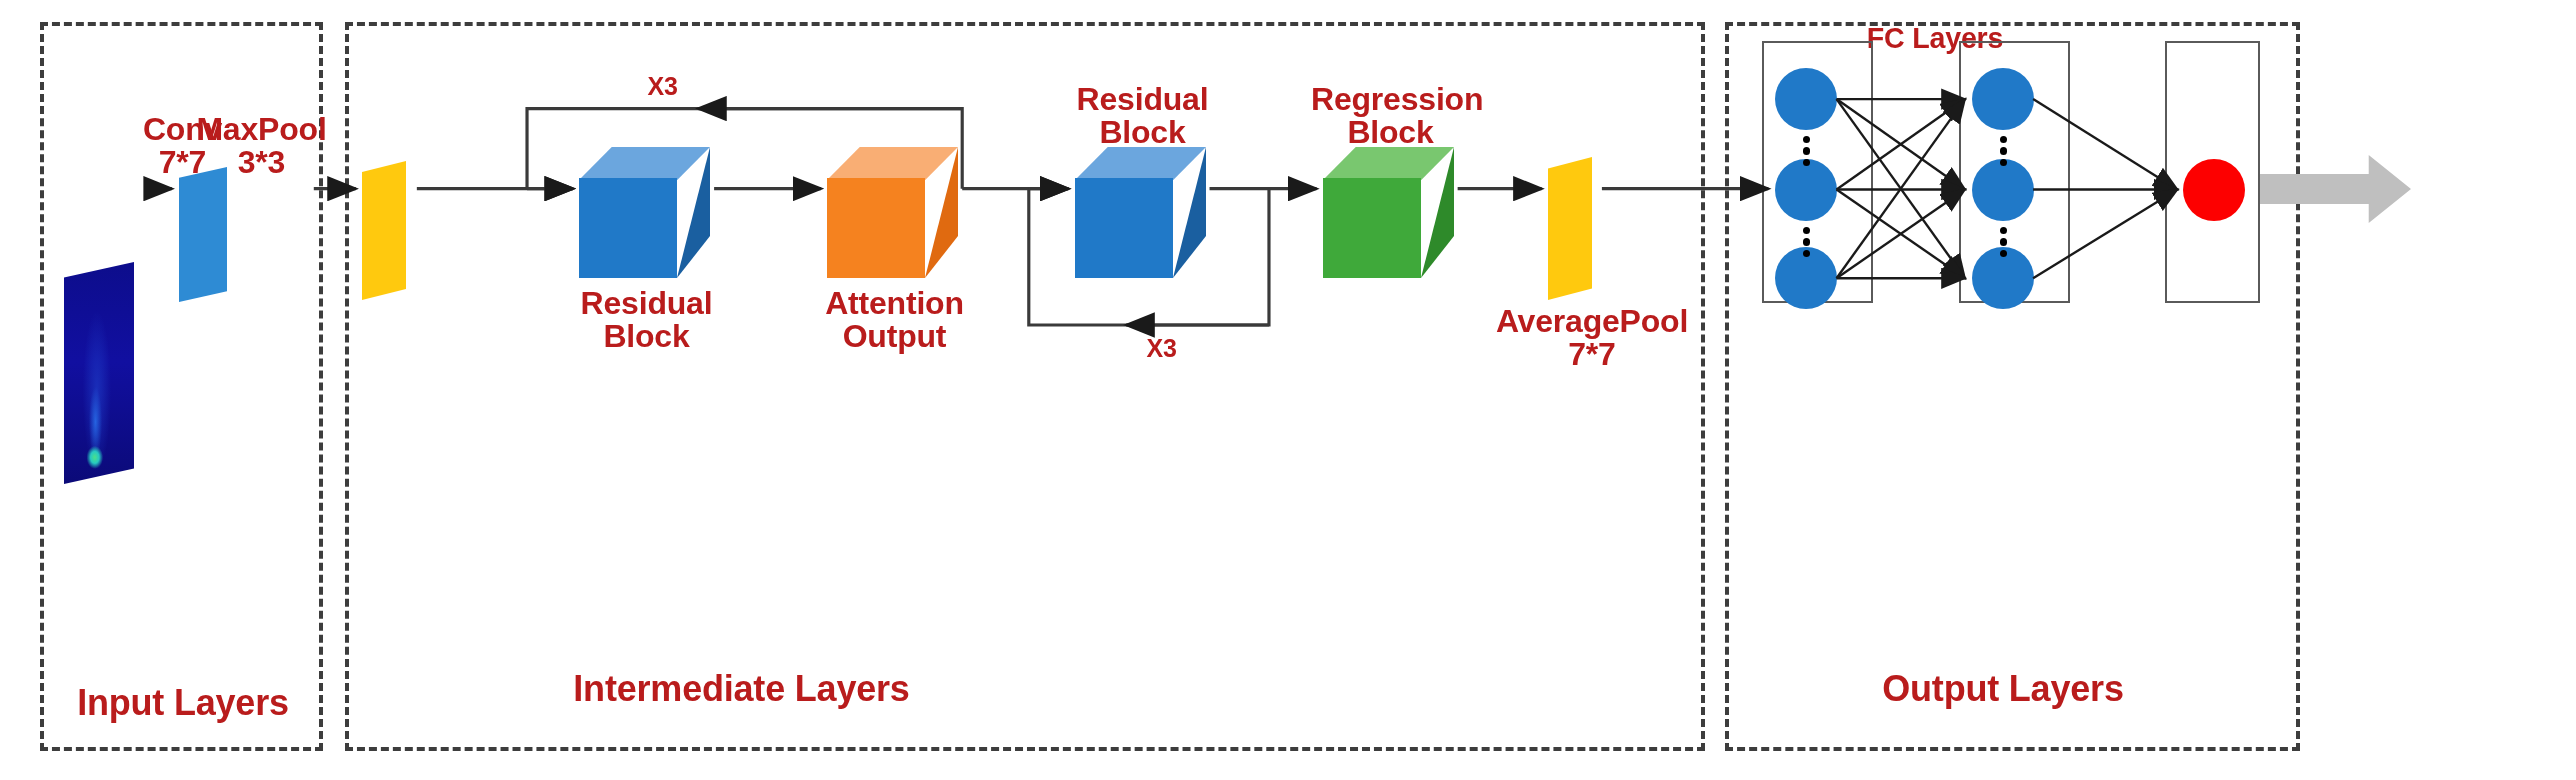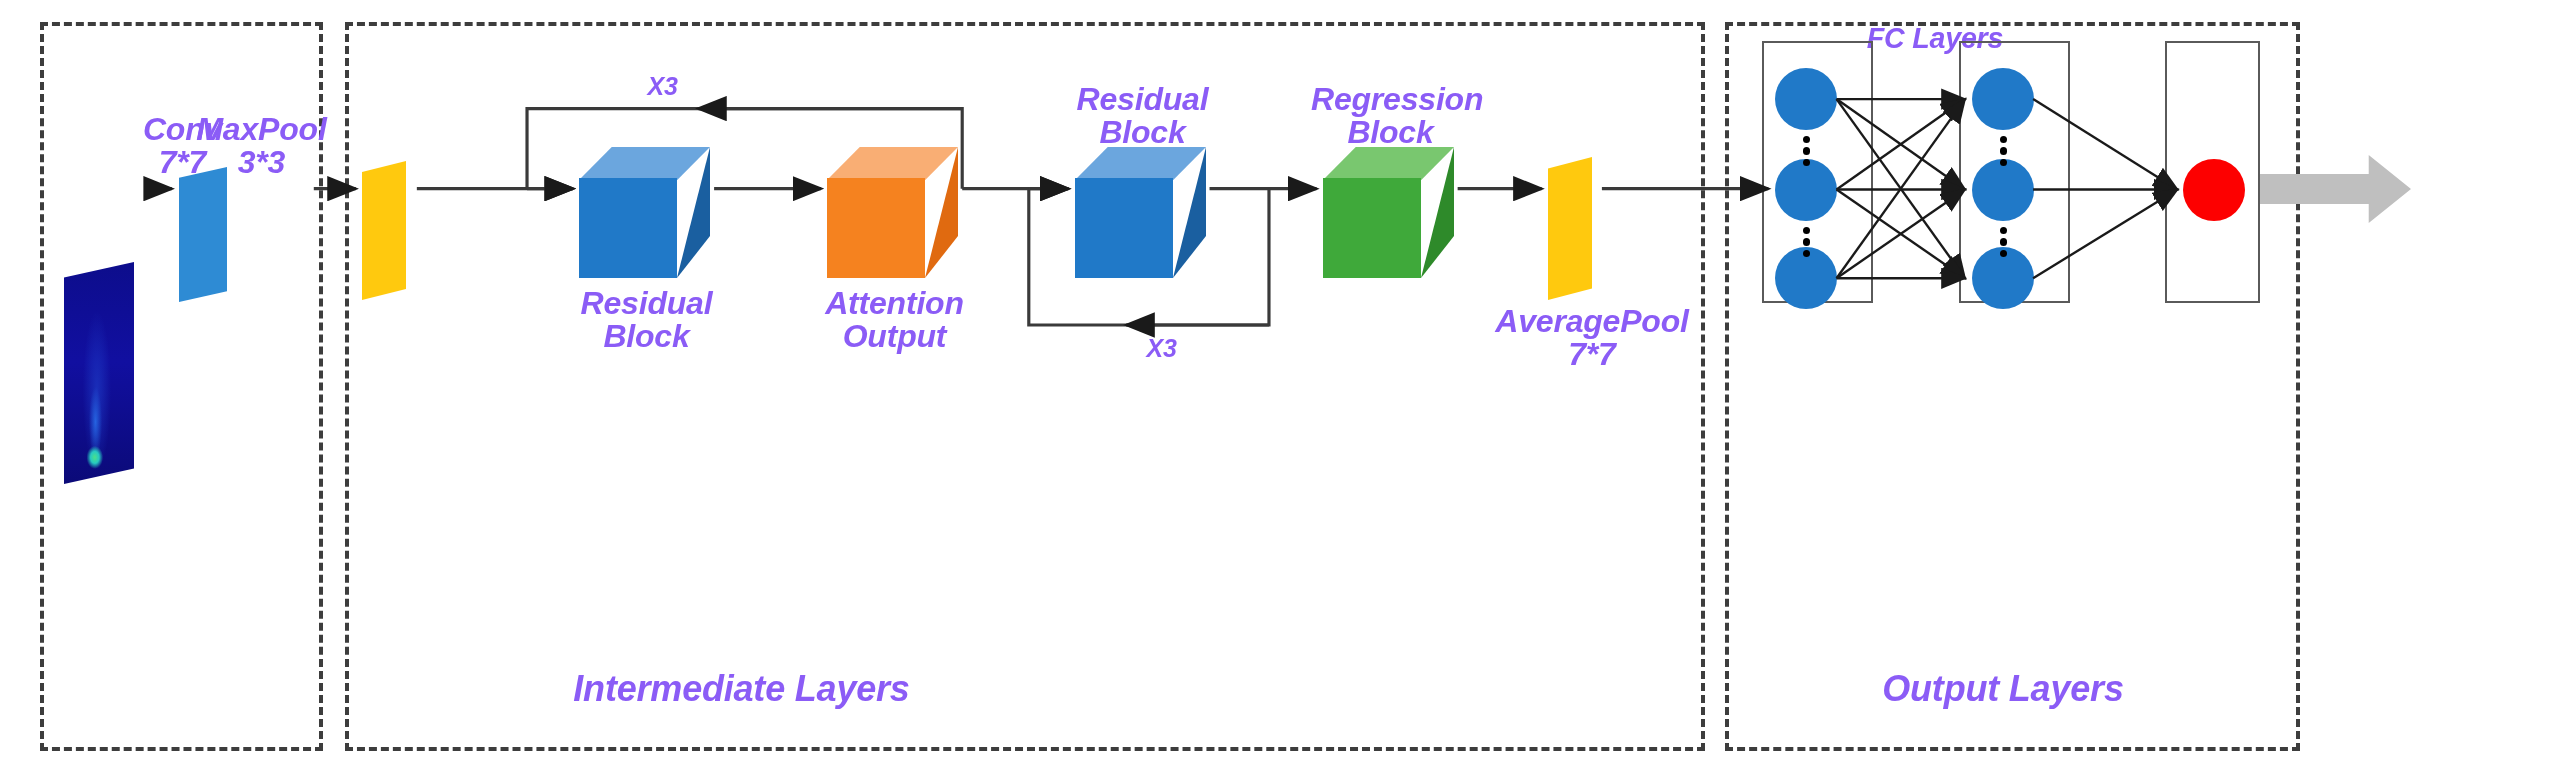--- a/index.html
+++ b/index.html
@@ -5,22 +5,22 @@
   html,body{margin:0;padding:0;background:#fff;}
   body{width:2576px;height:780px;position:relative;overflow:hidden;
        font-family:"Liberation Sans", sans-serif;}
   #stage{position:absolute;inset:0;width:2576px;height:780px;}
   svg.layer{position:absolute;left:0;top:0;width:2576px;height:780px;overflow:visible;}
 
   
   .groupbox{position:absolute;border:4px dashed #3d3d3d;box-sizing:border-box;}
 
   
-  .lbl{position:absolute;color:#8b5cf6;font-weight:bold;text-align:center;
-       line-height:1.04;white-space:pre-line;letter-spacing:-0.2px;font-style:italic;}
+  .lbl{position:absolute;color:#b91c1c;font-weight:bold;text-align:center;
+       line-height:1.04;white-space:pre-line;letter-spacing:-0.2px;}
   .lbl-block{font-size:32px;}
   .lbl-loop{font-size:25px;}
   .lbl-group{font-size:36px;font-weight:bold;}
   .lbl-fc{font-size:28.6px;font-weight:bold;}
   .lbl-target{font-size:40px;font-weight:bold;line-height:1.12;}
 
   
   .slab{position:absolute;}
   .slab i{display:block;width:100%;height:100%;
           clip-path:polygon(0% 8%, 100% 0%, 100% 92%, 0% 100%);}
@@ -213,17 +213,18 @@
       <line x1="2316" y1="351" x2="2478" y2="351" marker-end="url(#ahs)"></line>
 
       <line x1="2564" y1="125" x2="2746" y2="239" marker-end="url(#ahs)"></line>
       <line x1="2564" y1="239" x2="2746" y2="239" marker-end="url(#ahs)"></line>
       <line x1="2564" y1="351" x2="2746" y2="239" marker-end="url(#ahs)"></line>
     </g>
   </svg>
 
   <div class="bigarrow" style="left:2260px;top:155px;width:151px;height:68px;"></div>
 
+  <div class="lbl lbl-group" style="left:40px;top:684px;width:286px;">Input Layers</div>
   <div class="lbl lbl-group" style="left:345px;top:670px;width:793px;">Intermediate Layers</div>
   <div class="lbl lbl-group" style="left:1765px;top:670px;width:476px;">Output Layers</div>
 
 </div>
 
 
 </body></html>

